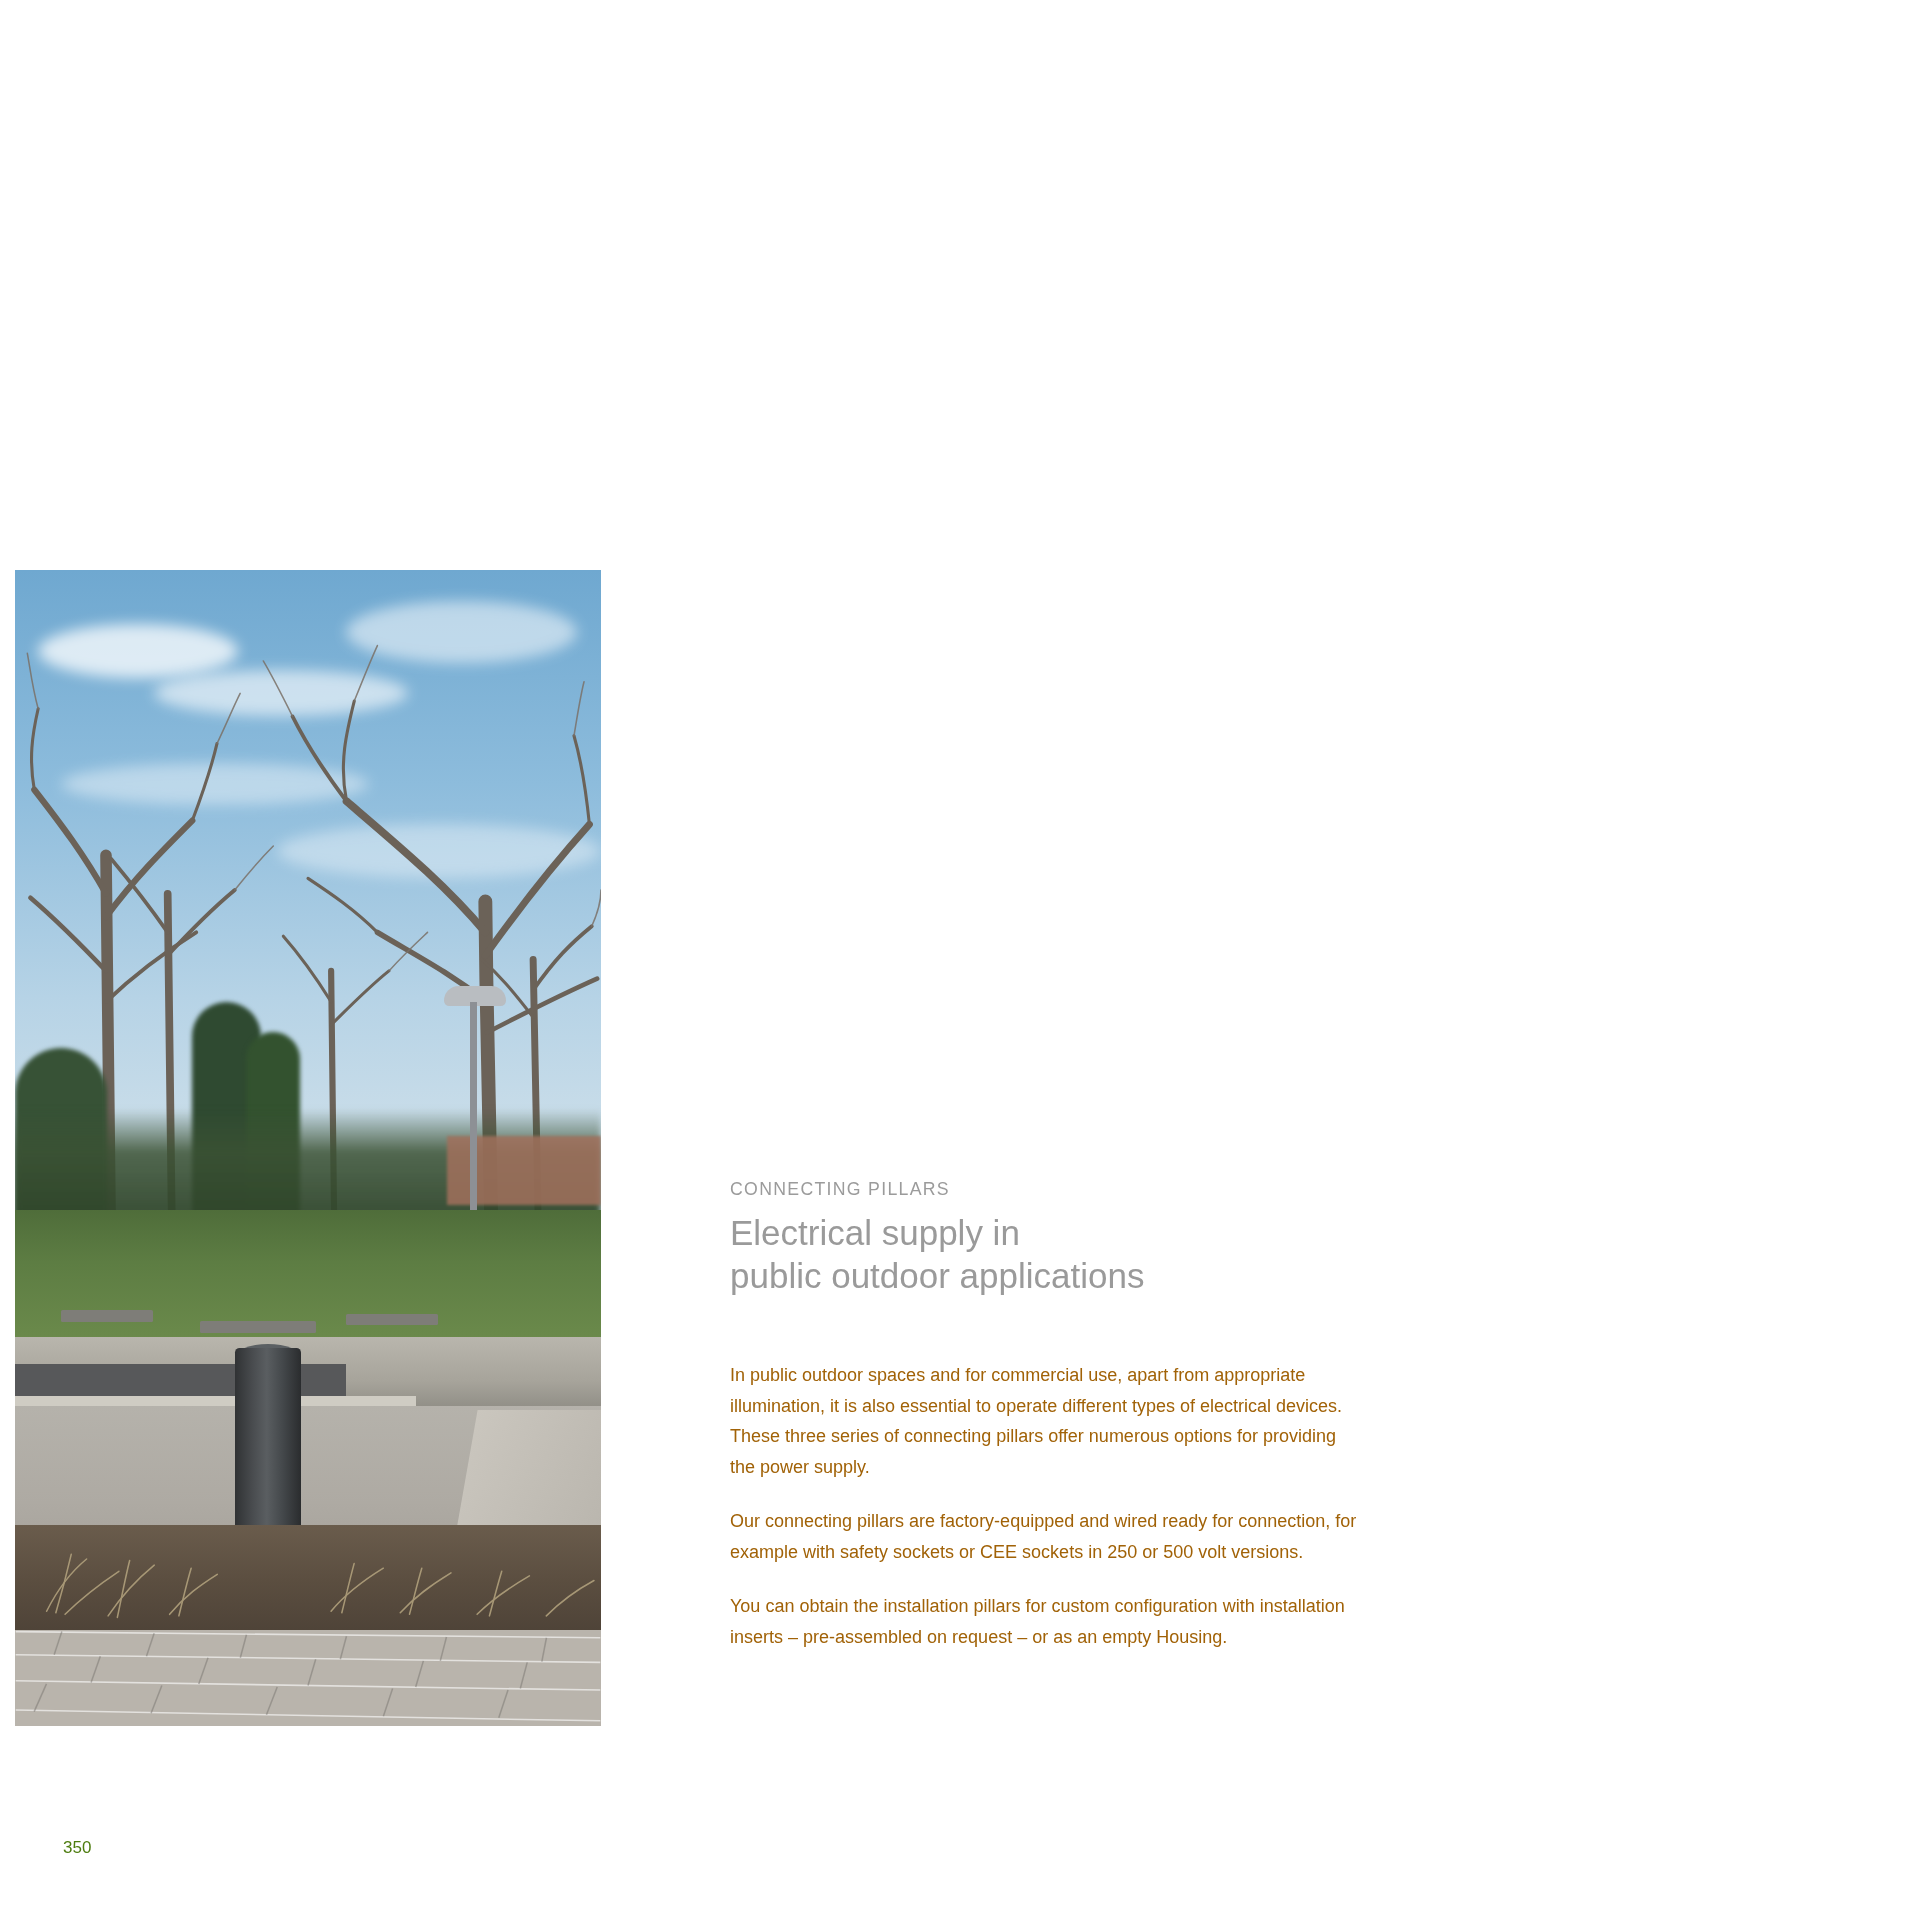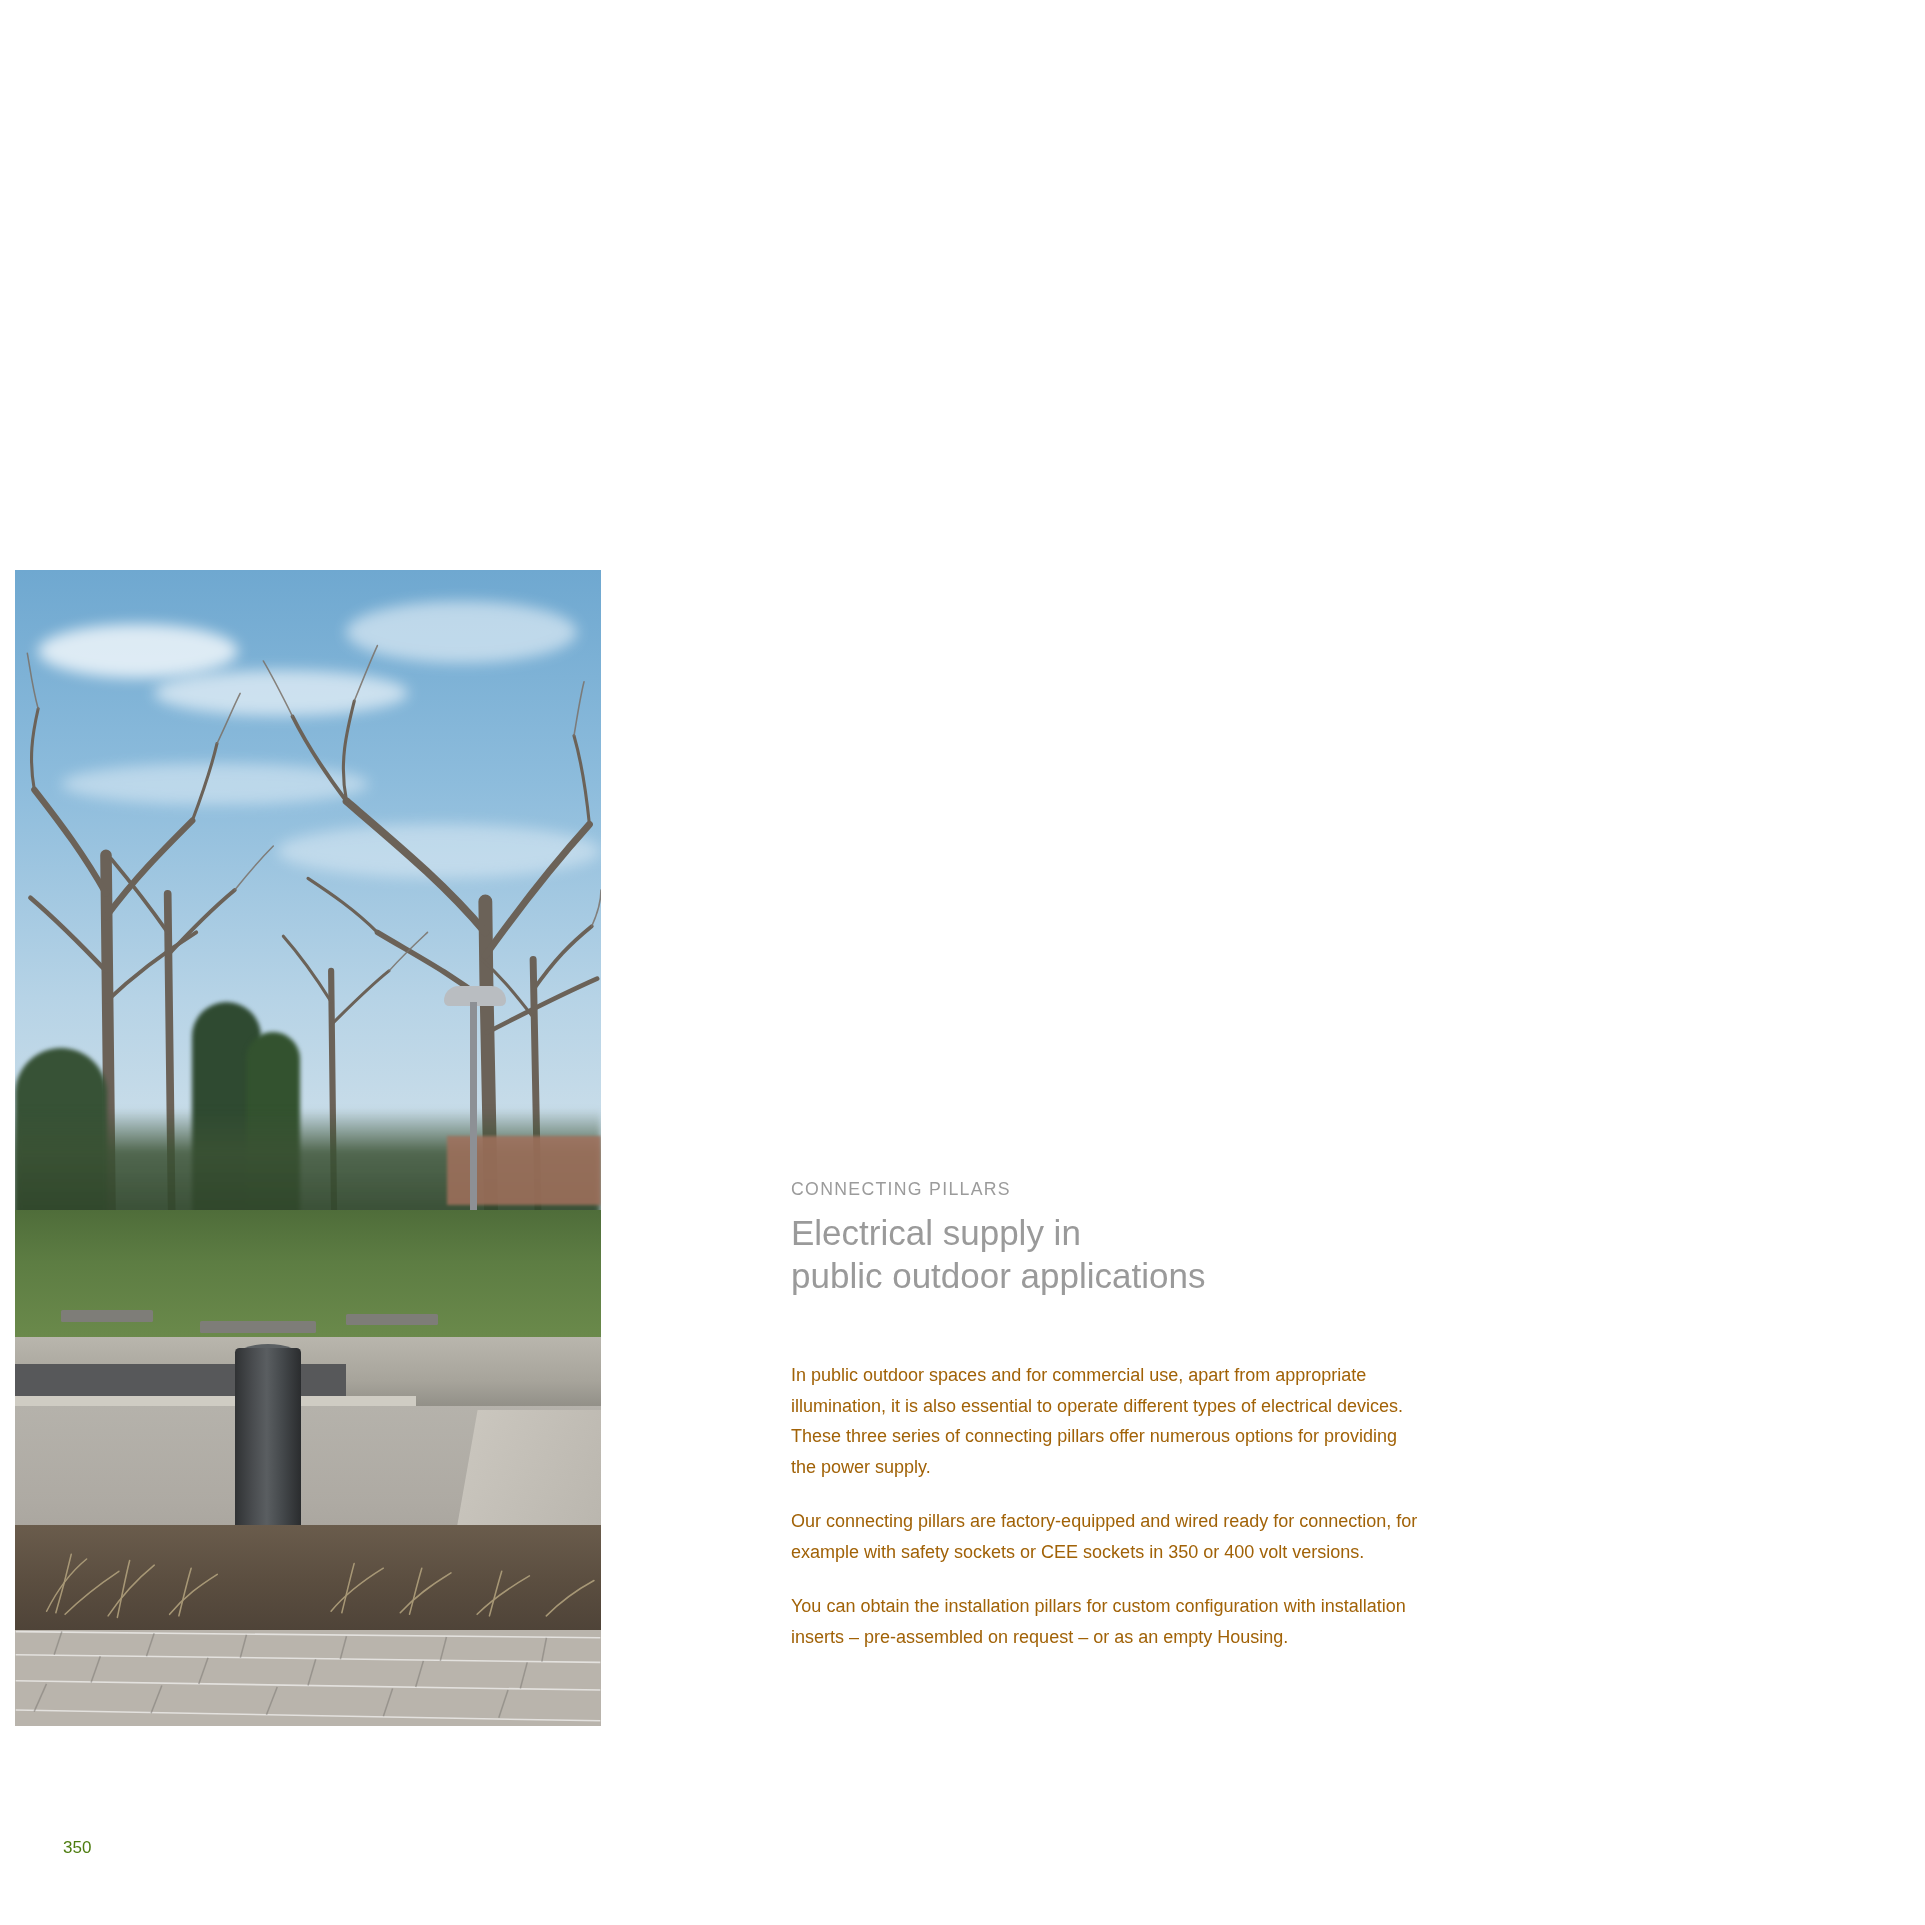--- a/index.html
+++ b/index.html
@@ -175,21 +175,21 @@
     left: 207px; top: 1067px;
     width: 99px; height: 14px;
     background: rgba(30,26,20,0.45);
     border-radius: 50%;
     filter: blur(3.9px);
   }
 
   
   .text-col {
     position: absolute;
-    left: 791px;
+    left: 730px;
     top: 1179px;
     width: 647px;
   }
   .eyebrow {
     font-size: 17.7px;
     letter-spacing: 1.3px;
     color: #9b9b9b;
     margin: 0 0 10.8px 0;
     font-weight: 400;
   }
@@ -349,19 +349,19 @@
 </div>
 
 <div class="text-col">
   <div class="eyebrow">CONNECTING PILLARS</div>
   <h1 class="headline">
     <span>Electrical supply in</span><br>
     <span>public outdoor applications</span>
   </h1>
   <div class="body-copy">
     <p>In public outdoor spaces and for commercial use, apart from appropriate illumination, it is also essential to operate different types of electrical devices. These three series of connecting pillars offer numerous options for providing the power supply.</p>
-    <p>Our connecting pillars are factory-equipped and wired ready for connection, for example with safety sockets or CEE sockets in 350 or 400 volt versions.</p>
+    <p>Our connecting pillars are factory-equipped and wired ready for connection, for example with safety sockets or CEE sockets in 250 or 500 volt versions.</p>
     <p>You can obtain the installation pillars for custom configuration with installation inserts – pre-assembled on request – or as an empty Housing.</p>
   </div>
 </div>
 
 <div class="folio">350</div>
 
 
 </body></html>

